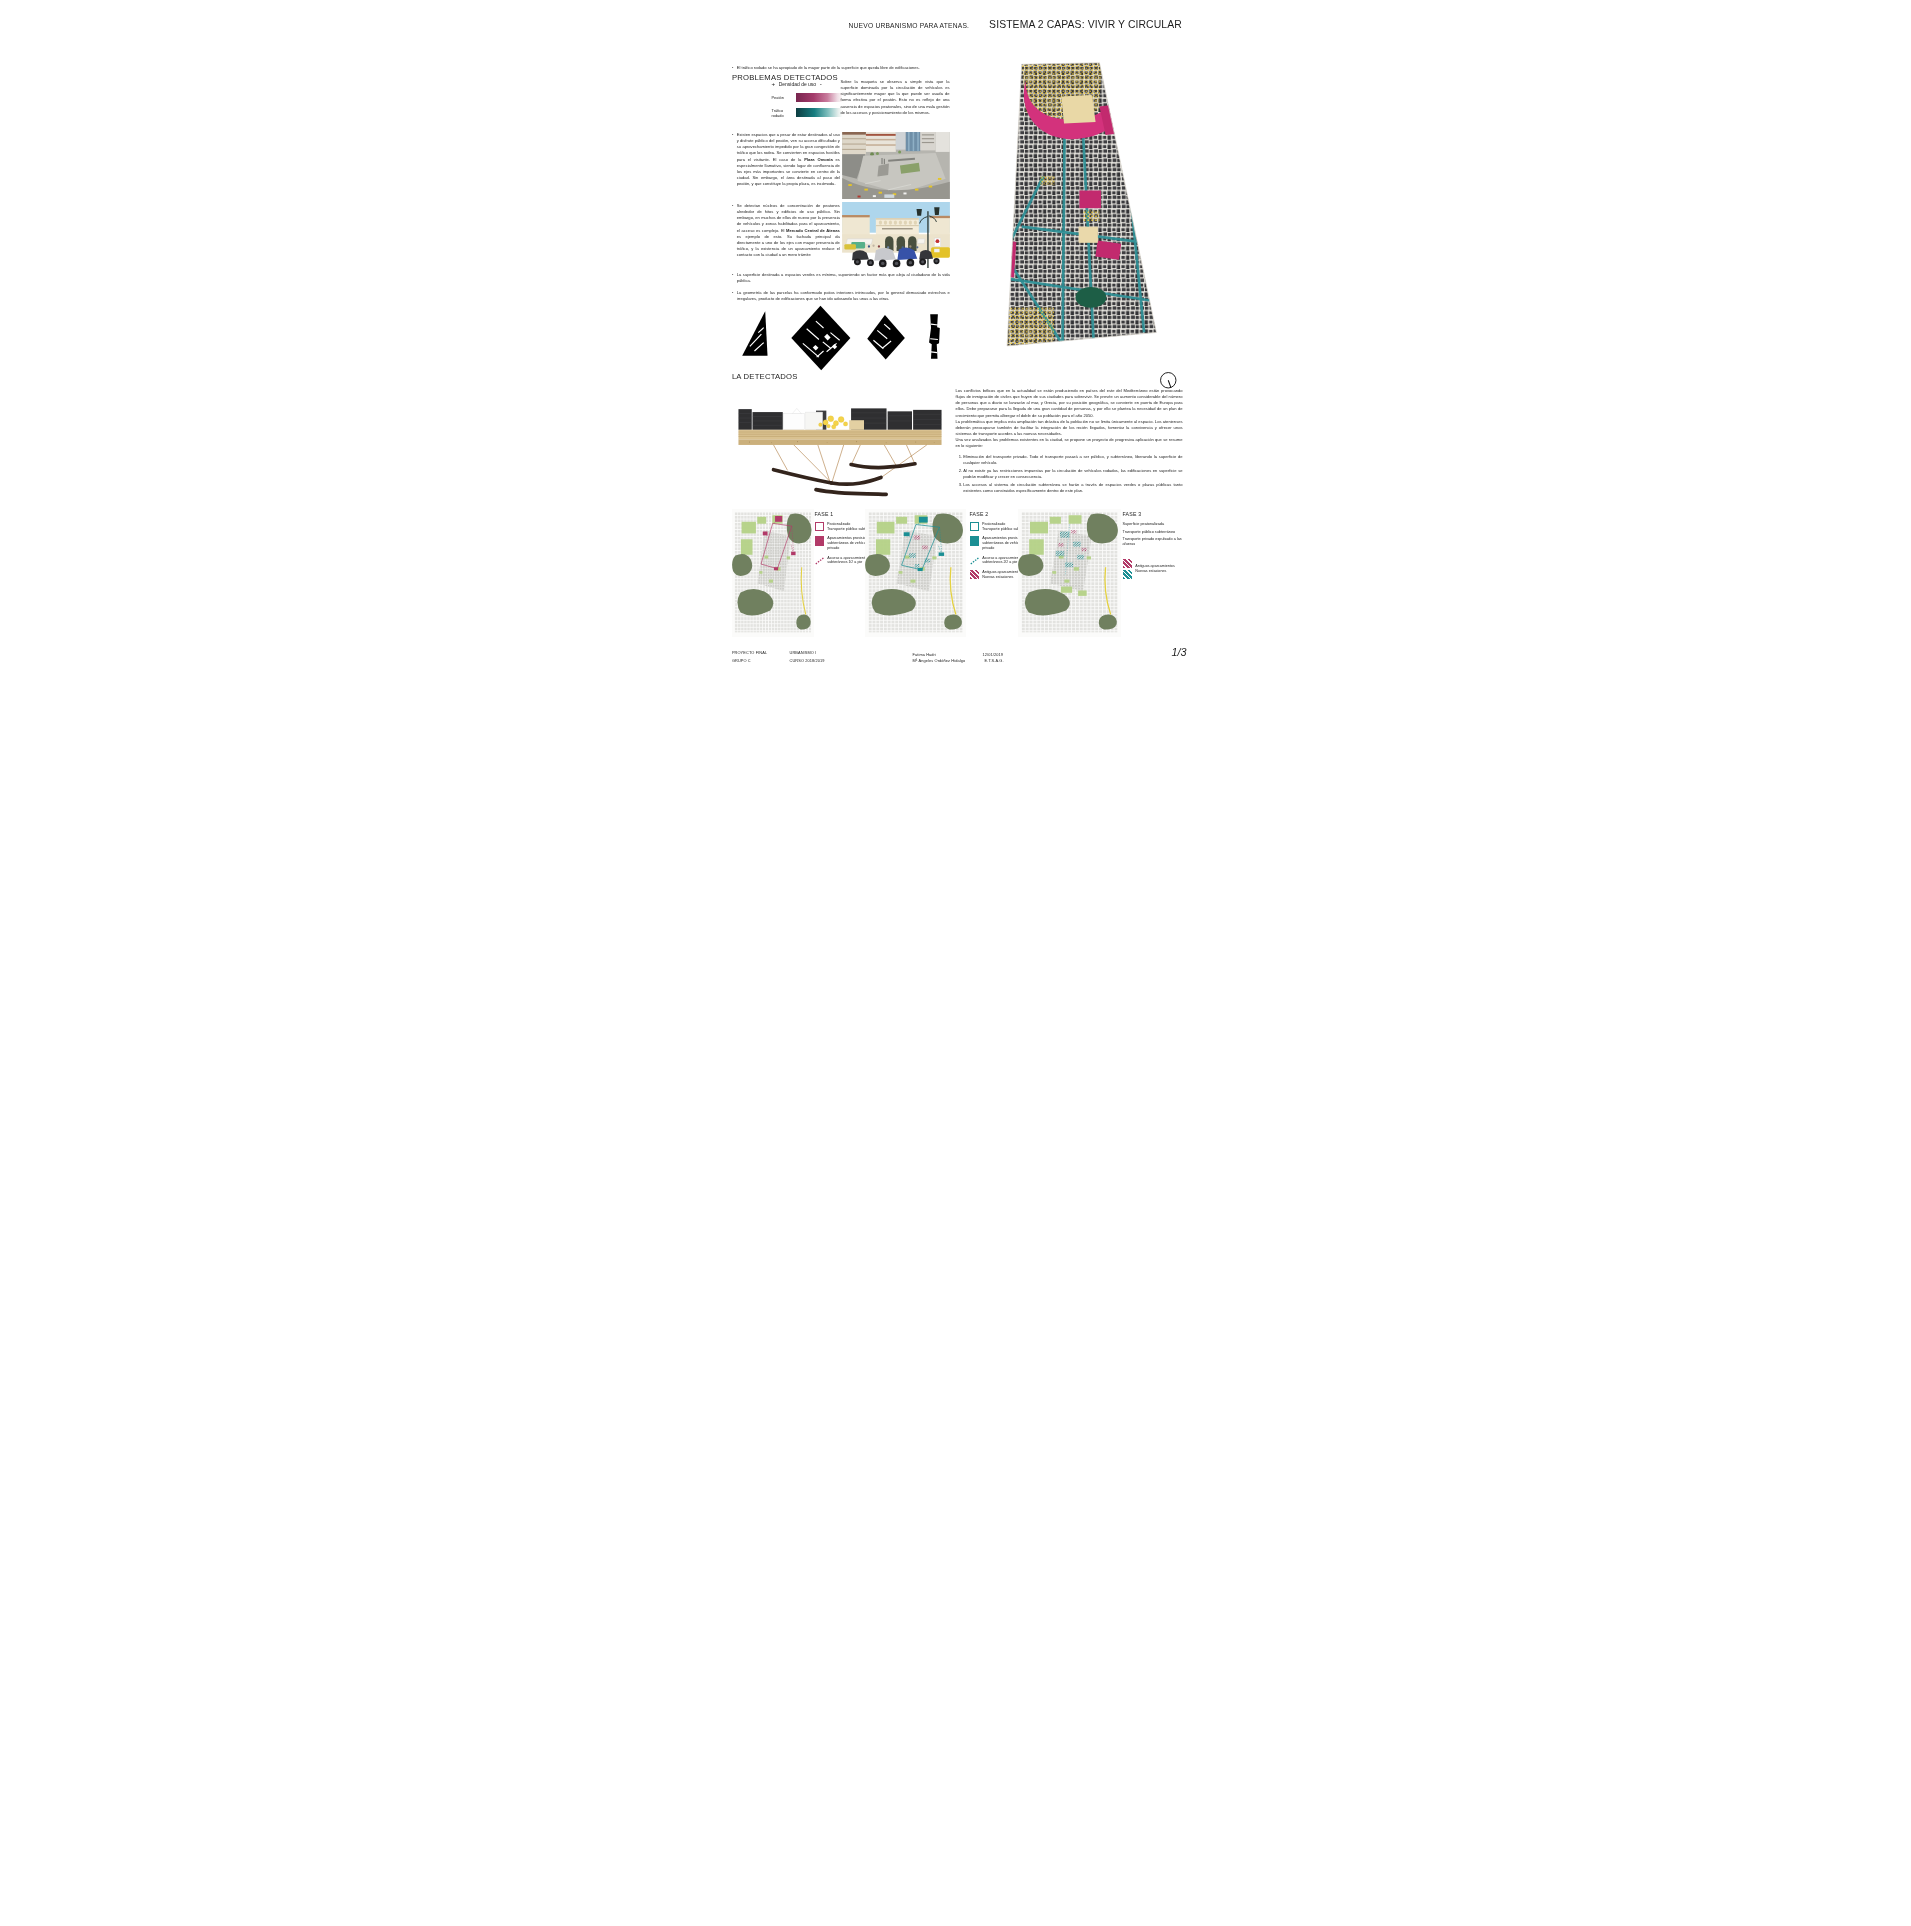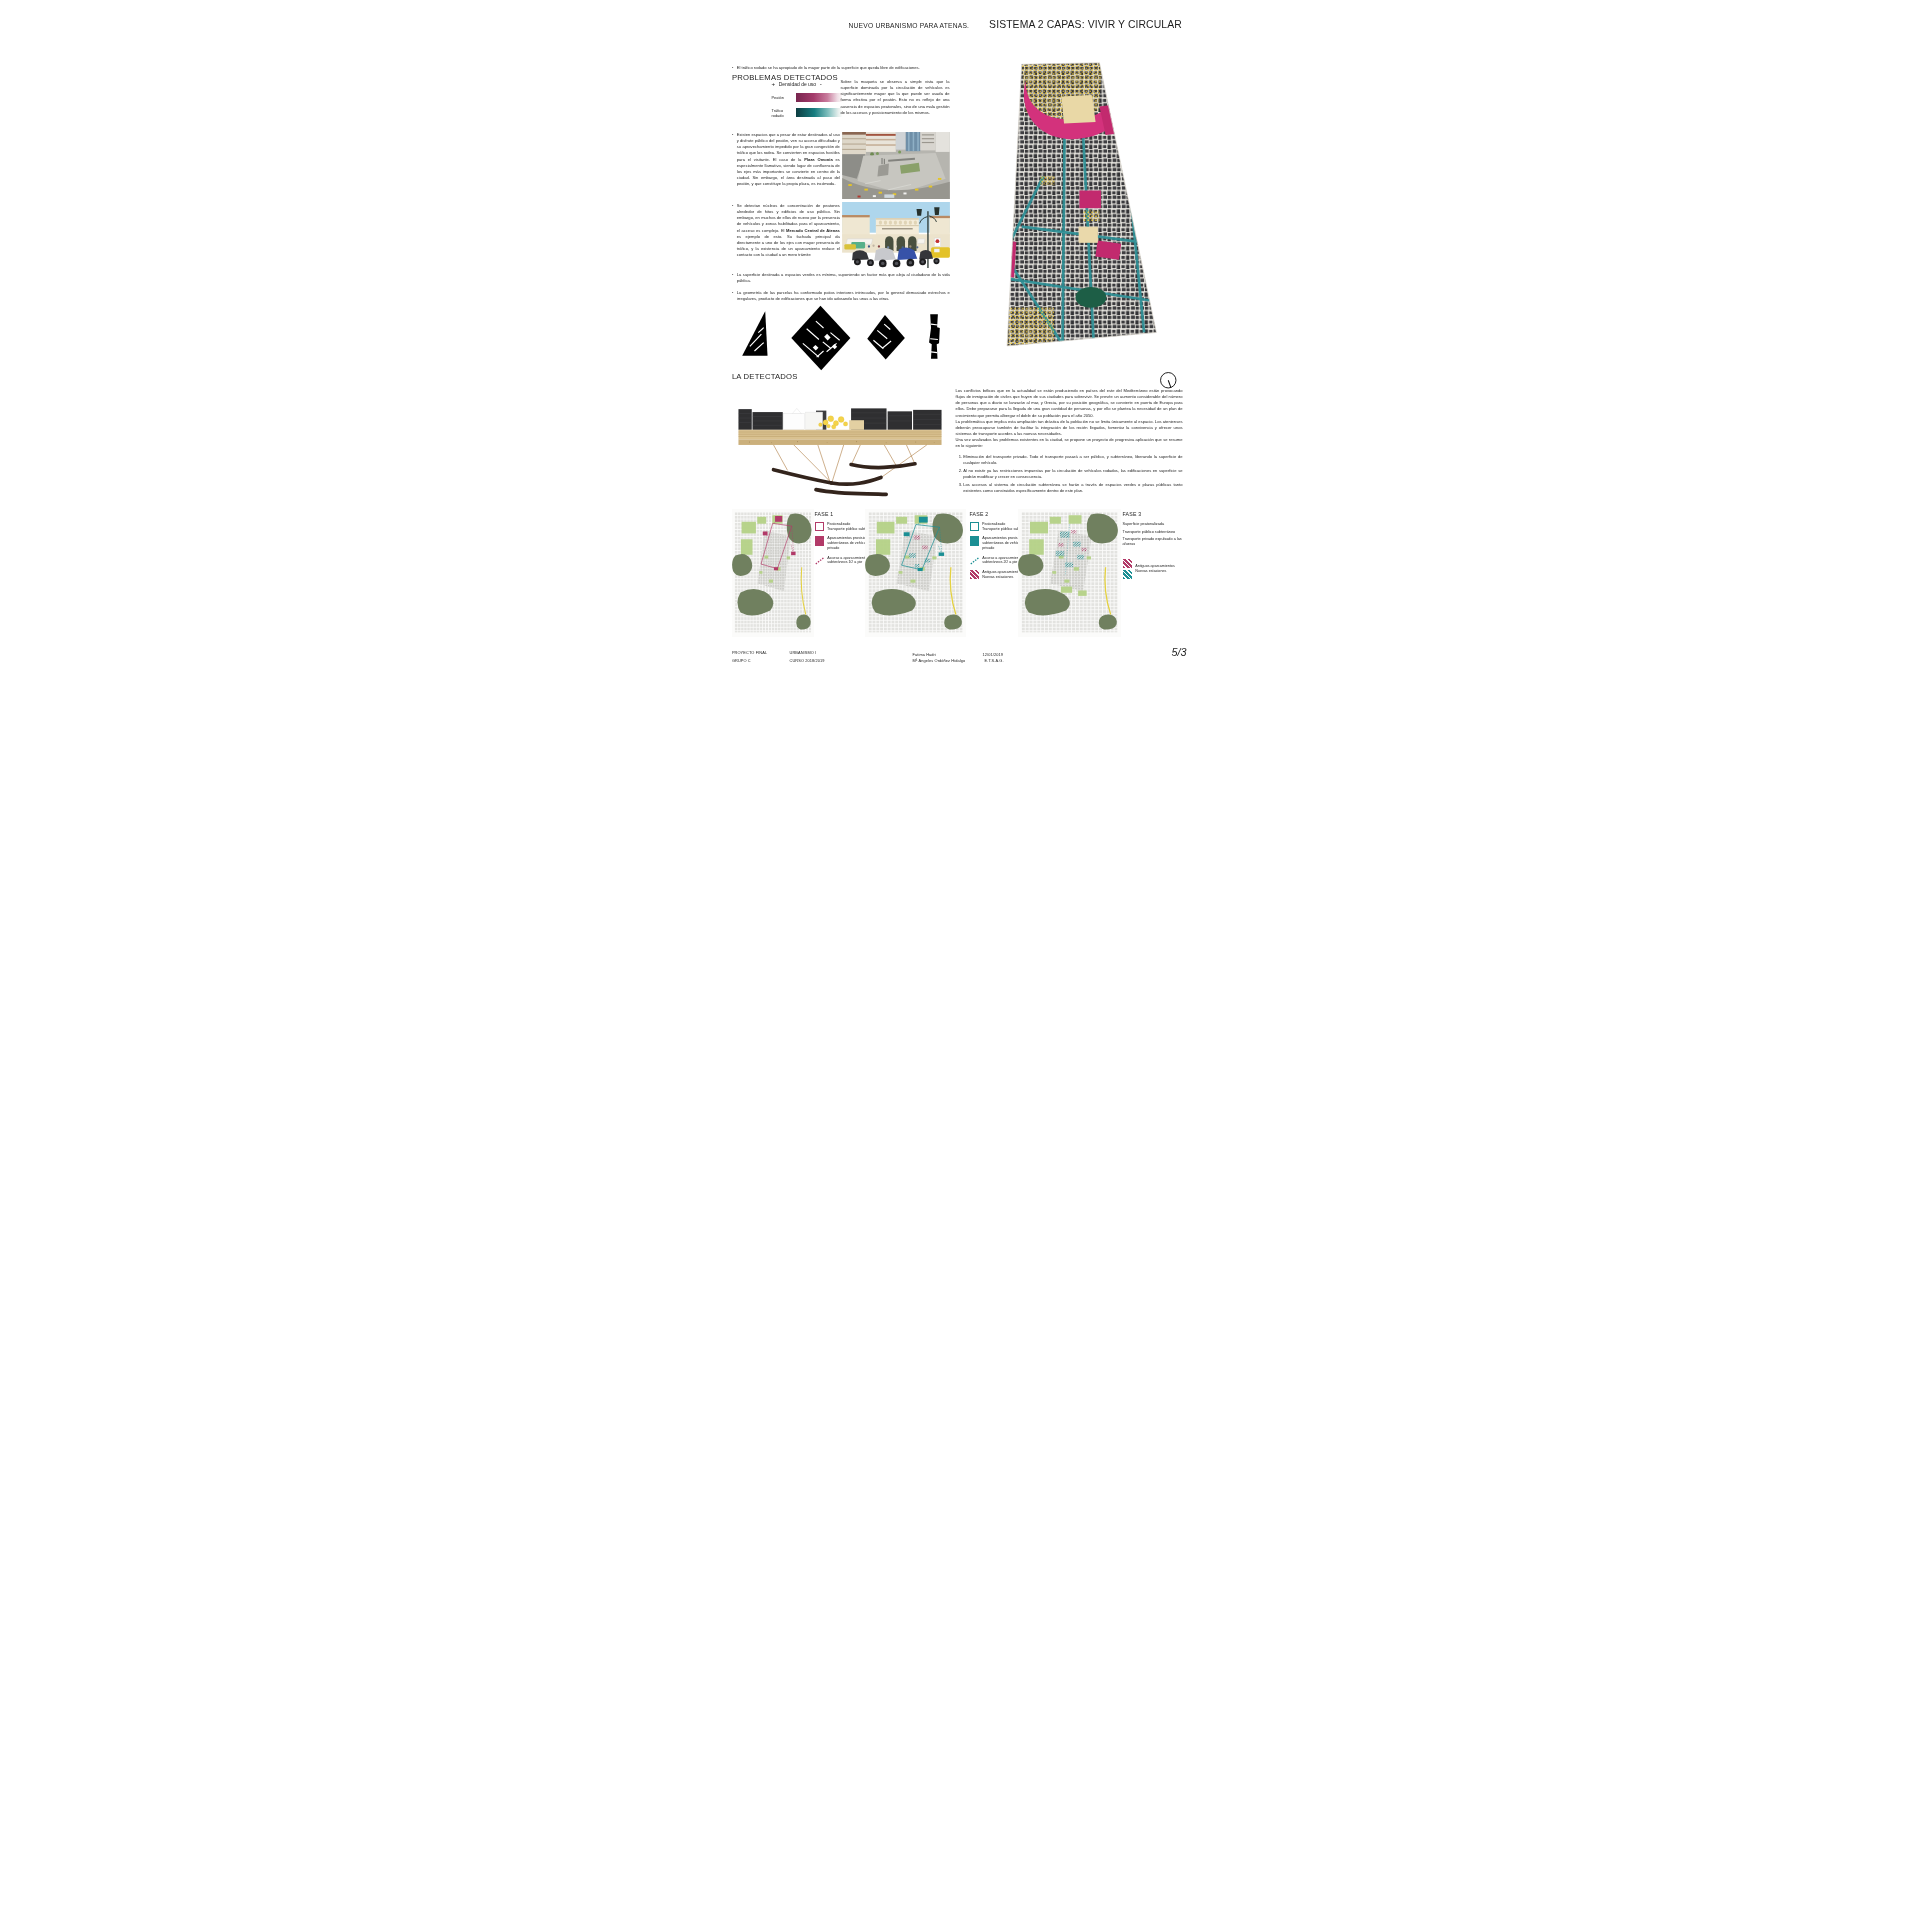--- a/index.html
+++ b/index.html
@@ -595,16 +595,16 @@
   </div>
 
   <div class="abs foot" style="left:15.4px;top:650px;">PROYECTO FINAL</div>
   <div class="abs foot" style="left:15.4px;top:658px;">GRUPO C</div>
   <div class="abs foot" style="left:73px;top:650px;">URBANISMO I</div>
   <div class="abs foot" style="left:73px;top:658px;">CURSO 2018/2019</div>
   <div class="abs foot" style="left:196px;top:652px;">Fatima Hadri</div>
   <div class="abs foot" style="left:196px;top:658px;">Mª Ángeles Ordóñez Hidalgo</div>
   <div class="abs foot" style="left:266px;top:652px;">12/01/2019</div>
   <div class="abs foot" style="left:268px;top:658px;">E.T.S.A.G.</div>
-  <div class="abs pagenum" style="left:455px;top:646px;">5/3</div>
+  <div class="abs pagenum" style="left:455px;top:646px;">1/3</div>
 
 </div>
 
 
 </body></html>

